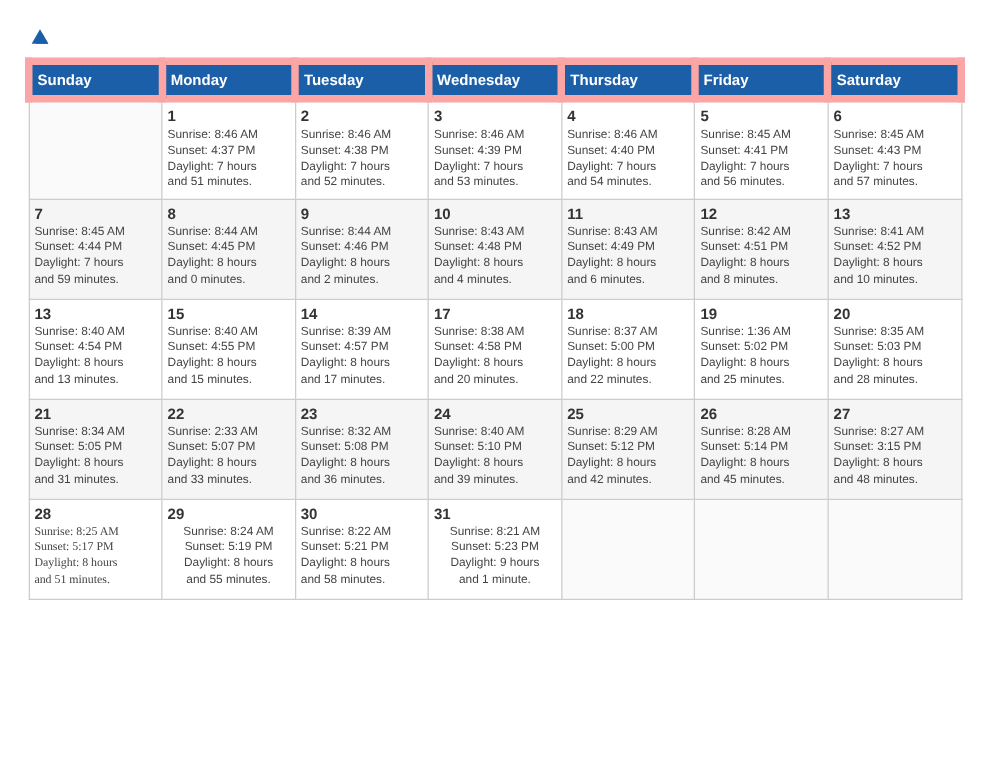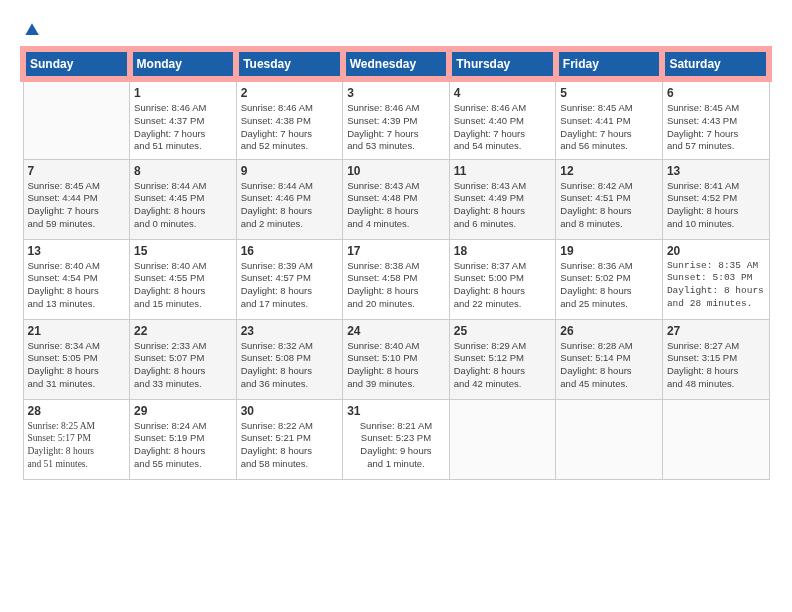--- a/index.html
+++ b/index.html
@@ -233,21 +233,21 @@
 and 13 minutes.</div>
           </td>
           <td>
             <span class="day-num">15</span>
             <div class="cell-text" style="white-space: pre-line;">Sunrise: 8:40 AM
 Sunset: 4:55 PM
 Daylight: 8 hours
 and 15 minutes.</div>
           </td>
           <td>
-            <span class="day-num">16</span>
+            <span class="day-num">14</span>
             <div class="cell-text" style="white-space: pre-line;">Sunrise: 8:39 AM
 Sunset: 4:57 PM
 Daylight: 8 hours
 and 17 minutes.</div>
           </td>
           <td>
             <span class="day-num">17</span>
             <div class="cell-text" style="white-space: pre-line;">Sunrise: 8:38 AM
 Sunset: 4:58 PM
 Daylight: 8 hours
@@ -255,28 +255,28 @@
           </td>
           <td>
             <span class="day-num">18</span>
             <div class="cell-text" style="white-space: pre-line;">Sunrise: 8:37 AM
 Sunset: 5:00 PM
 Daylight: 8 hours
 and 22 minutes.</div>
           </td>
           <td>
             <span class="day-num">19</span>
-            <div class="cell-text" style="white-space: pre-line;">Sunrise: 8:36 AM
+            <div class="cell-text" style="white-space: pre-line;">Sunrise: 1:36 AM
 Sunset: 5:02 PM
 Daylight: 8 hours
 and 25 minutes.</div>
           </td>
           <td>
             <span class="day-num">20</span>
-            <div class="cell-text" style="white-space: pre-line; font-family: Liberation Mono, monospace;">Sunrise: 8:35 AM
+            <div class="cell-text" style="white-space: pre-line;">Sunrise: 8:35 AM
 Sunset: 5:03 PM
 Daylight: 8 hours
 and 28 minutes.</div>
           </td>
         </tr>
         <tr>
           <td>
             <span class="day-num">21</span>
             <div class="cell-text" style="white-space: pre-line;">Sunrise: 8:34 AM
 Sunset: 5:05 PM
@@ -329,21 +329,21 @@
         <tr>
           <td>
             <span class="day-num">28</span>
             <div class="cell-text" style="white-space: pre-line; font-family: Liberation Serif, serif;">Sunrise: 8:25 AM
 Sunset: 5:17 PM
 Daylight: 8 hours
 and 51 minutes.</div>
           </td>
           <td>
             <span class="day-num">29</span>
-            <div class="cell-text" style="white-space: pre-line;">Sunrise: 8:24 AM
+            <div class="cell-text" style="white-space: pre-line; text-align: center;">Sunrise: 8:24 AM
 Sunset: 5:19 PM
 Daylight: 8 hours
 and 55 minutes.</div>
           </td>
           <td>
             <span class="day-num">30</span>
             <div class="cell-text" style="white-space: pre-line;">Sunrise: 8:22 AM
 Sunset: 5:21 PM
 Daylight: 8 hours
 and 58 minutes.</div>

